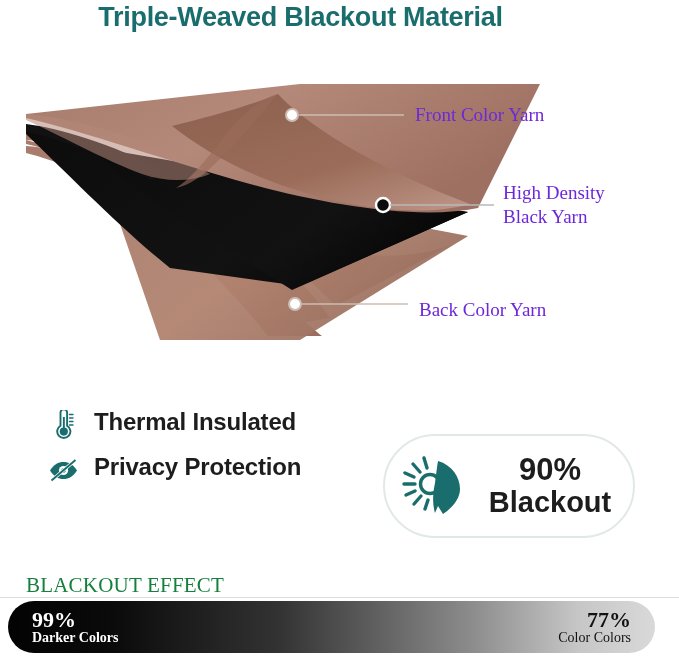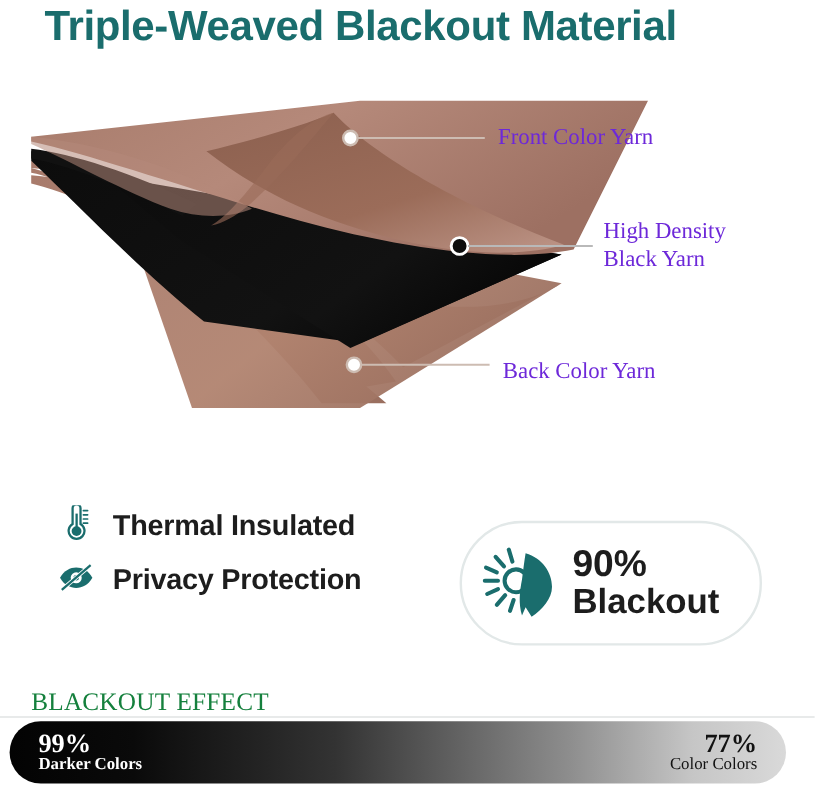--- a/index.html
+++ b/index.html
@@ -11,21 +11,21 @@
     position:relative;
   }
   .page{position:relative;width:679px;height:656px;}
 
   
   .title{
     position:absolute;left:0;top:2px;width:601px;
     text-align:center;
     font-family:"Liberation Sans", sans-serif;
     font-weight:bold;
-    font-size:35px;
+    font-size:27px;
     letter-spacing:-0.3px;
     color:#1a6d6d;
     white-space:nowrap;
   }
 
   
   .fabric{position:absolute;left:0;top:78px;width:679px;height:280px;}
   .fabric svg{display:block;}
 
   .label{
@@ -35,21 +35,21 @@
     font-size:19px;
     white-space:nowrap;
   }
   .label-front{left:415px;top:104px;}
   .label-high{left:503px;top:181px;line-height:1.25;font-size:19px;}
   .label-back{left:419px;top:299px;}
 
   
   .features{position:absolute;left:46px;top:408px;width:330px;}
   .feature{
-    display:flex;align-items:flex-end;
+    display:flex;align-items:flex-start;
     height:45px;
   }
   .feature .ficon{
     width:34px;height:34px;
     display:flex;align-items:center;justify-content:center;
     margin-right:14px;flex:0 0 34px;
   }
   .feature .flabel{
     font-family:"Liberation Sans", sans-serif;
     font-weight:bold;
@@ -68,21 +68,21 @@
     border-radius:52px;
     box-sizing:border-box;
     display:flex;align-items:center;
     background:#fff;
   }
   .badge .bicon{
     width:76px;height:70px;margin-left:16px;flex:0 0 76px;
     display:flex;align-items:center;justify-content:center;
   }
   .badge .btext{
-    flex:1;text-align:left;
+    flex:1;text-align:center;
     font-family:"Liberation Sans", sans-serif;
     font-weight:bold;
     color:#1d1d1d;
     line-height:1.06;
     padding-right:10px;
   }
   .badge .bpct{font-size:31px;display:block;}
   .badge .bword{font-size:29px;display:block;}
 
   

